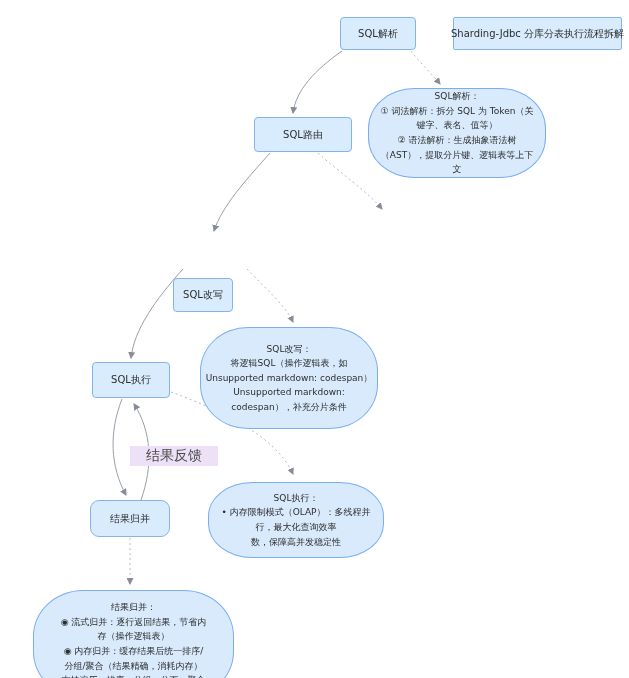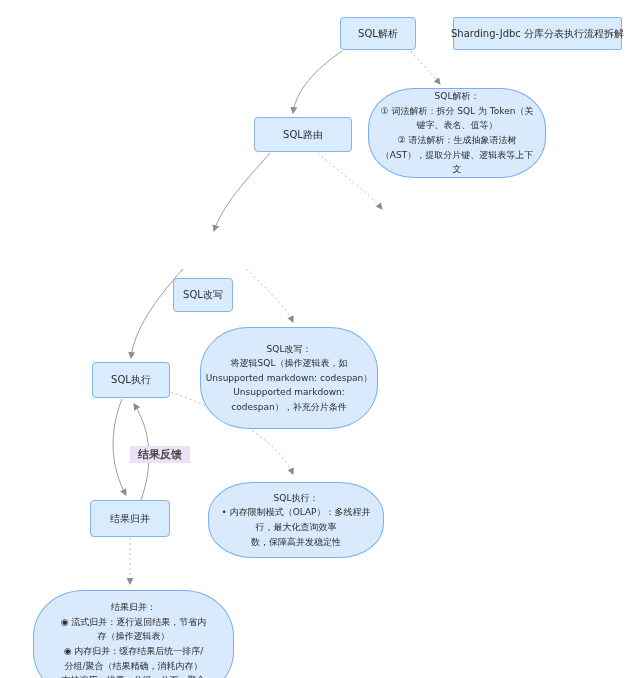--- a/index.html
+++ b/index.html
@@ -41,21 +41,21 @@
     font-size: 10px;
     color: var(--text);
     box-sizing: border-box;
     white-space: nowrap;
   }
   #node-parse   { left: 340px; top: 17px;  width: 76px;  height: 33px; }
   #node-title   { left: 453px; top: 17px;  width: 169px; height: 33px; border-radius: 2px; }
   #node-route   { left: 254px; top: 117px; width: 98px;  height: 35px; }
   #node-rewrite { left: 173px; top: 235px; width: 60px;  height: 34px; margin-top: 43px; }
   #node-execute { left: 92px;  top: 362px; width: 78px;  height: 36px; }
-  #node-merge   { left: 90px;  top: 500px; width: 80px;  height: 37px; }
+  #node-merge   { left: 90px;  top: 500px; width: 80px;  height: 37px; border-radius: 9px; }
   .bubble {
     position: absolute;
     background: var(--bubble-fill);
     border: 1.3px solid var(--bubble-border);
     display: flex;
     flex-direction: column;
     align-items: center;
     justify-content: center;
     font-size: 9px;
     line-height: 14.6px;
@@ -69,24 +69,23 @@
   #bubble-parse   { left: 368px; top: 88px;  width: 178px; height: 90px;  border-radius: 46px / 40px; }
   #bubble-route   { left: 308px; top: 214px; width: 156px; height: 83px;  border-radius: 42px / 36px; }
   #bubble-rewrite { left: 200px; top: 327px; width: 178px; height: 102px; border-radius: 48px / 44px; }
   #bubble-execute { left: 208px; top: 482px; width: 176px; height: 76px;  border-radius: 44px / 34px; }
   #bubble-merge   { left: 33px;  top: 590px; width: 201px; height: 108px; border-radius: 50px / 46px; }
   .edge-label {
     position: absolute;
     left: 130px; top: 446px;
     background: var(--edge-label-bg);
     color: #4a4a4a;
-    font-size: 11px;
-    padding: 1px 8px;
+    font-size: 14px;
+    padding: 1px 16px;
     white-space: nowrap;
-    font-weight: bold;
   }
 </style>
 </head>
 <body>
 
 <div class="stage">
 
   <svg class="edges" viewBox="0 0 629 678" xmlns="http://www.w3.org/2000/svg">
     <defs>
       <marker id="arrow" viewBox="0 0 10 10" refX="8.5" refY="5" markerWidth="7" markerHeight="7" orient="auto-start-reverse">

